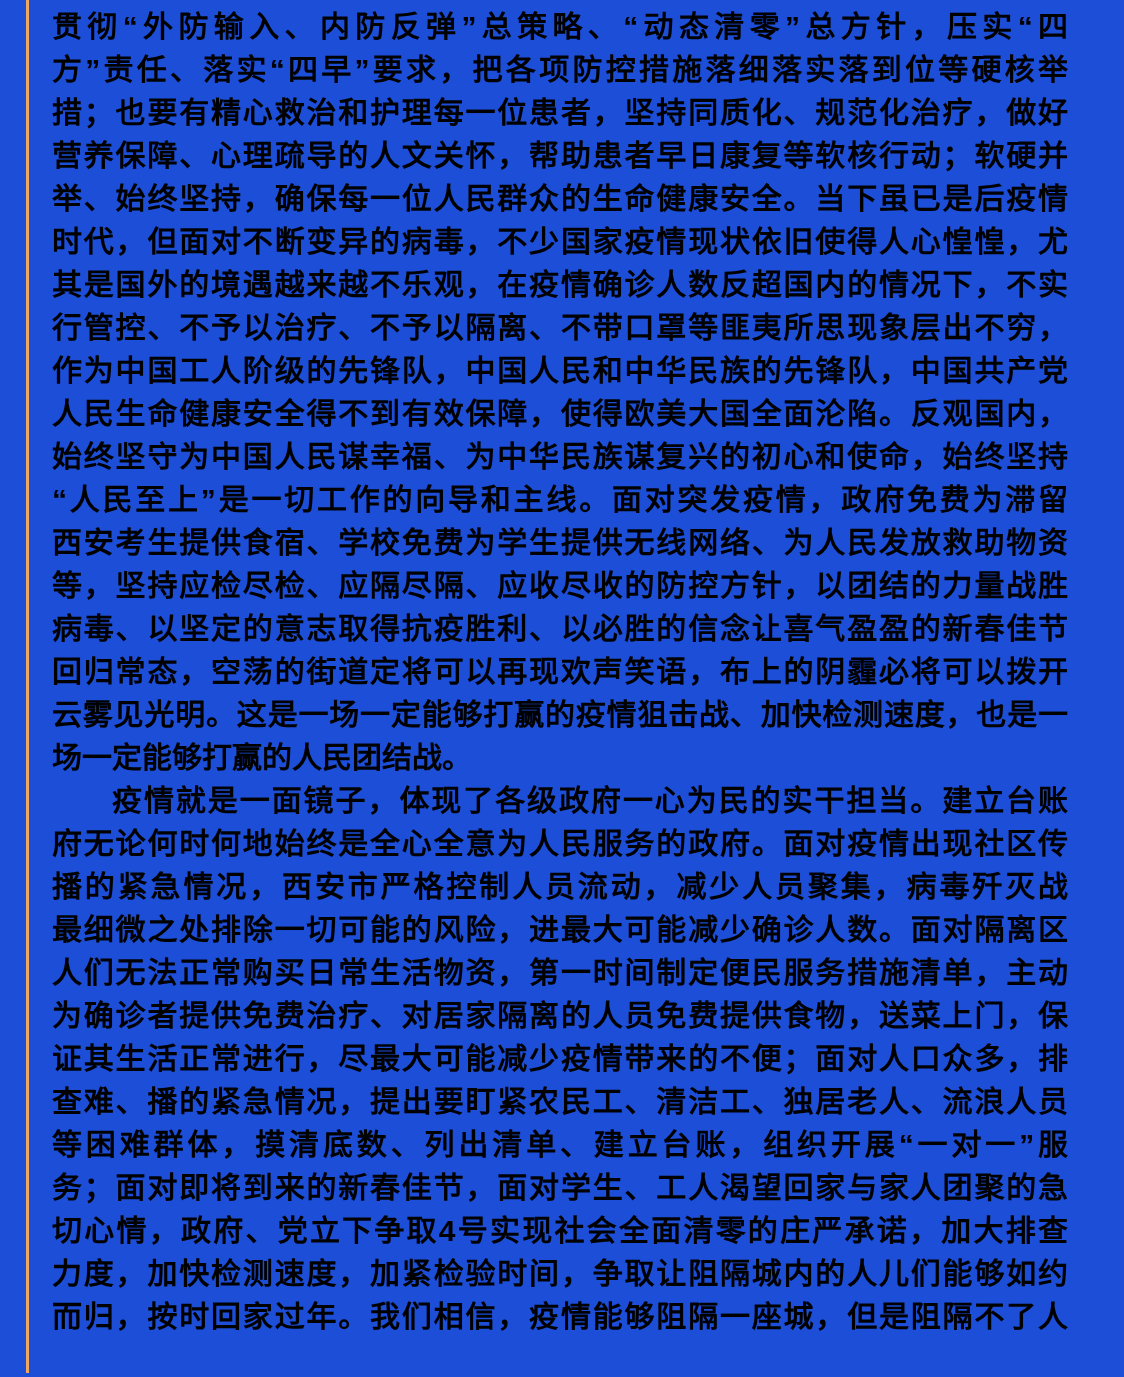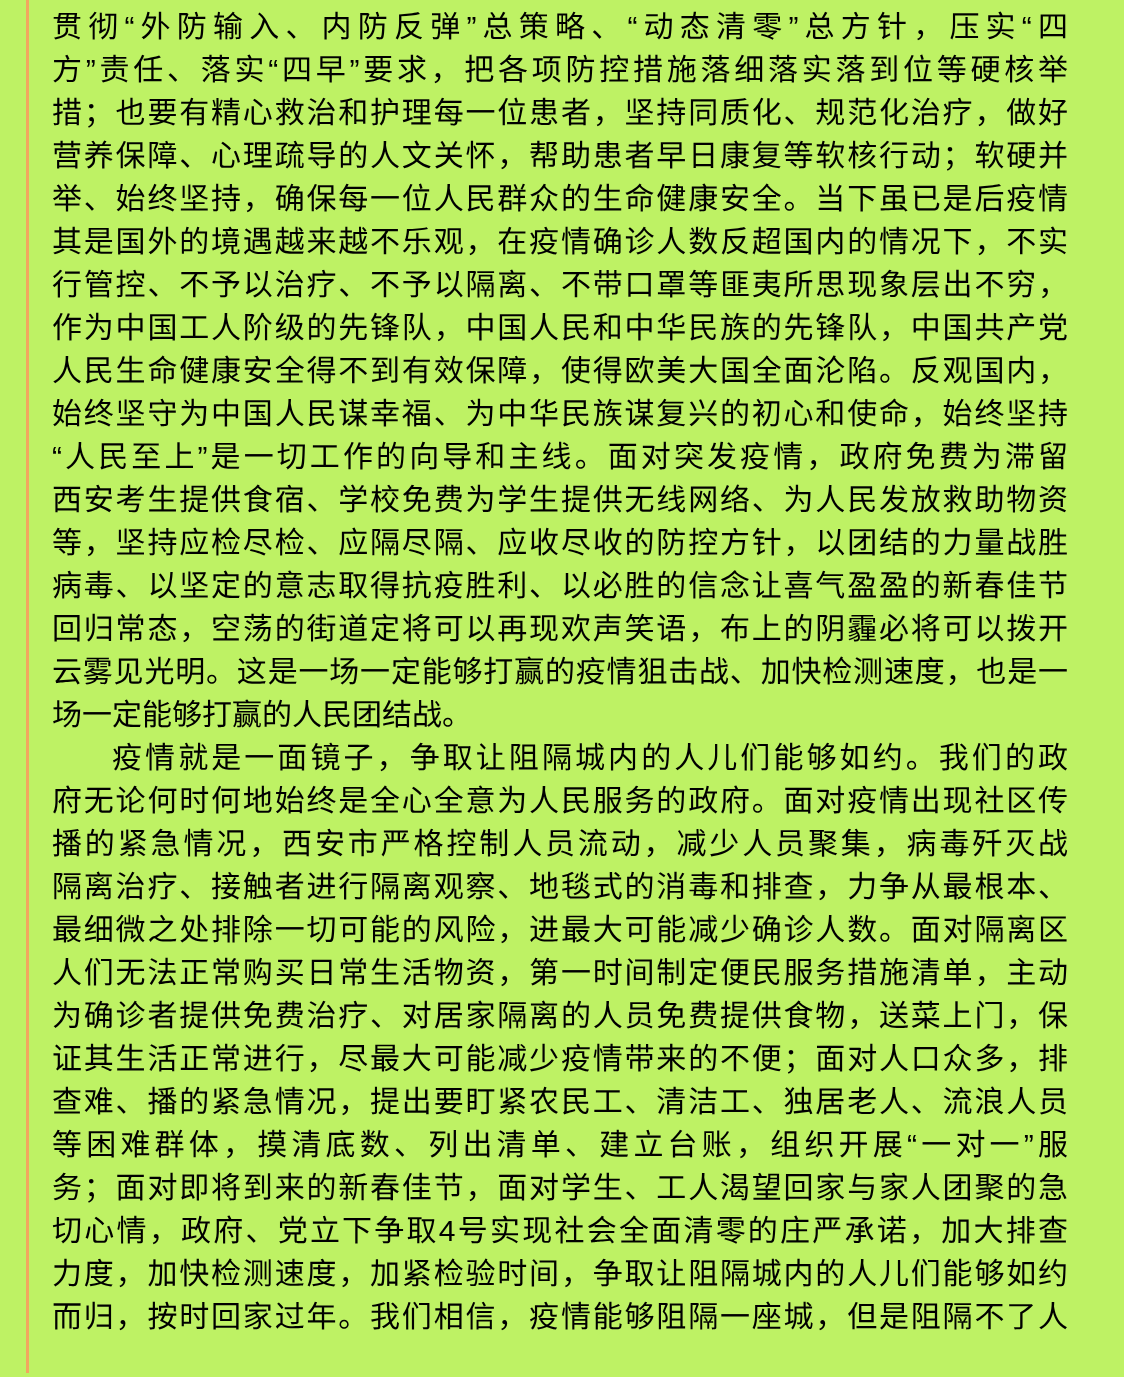--- a/index.html
+++ b/index.html
@@ -10,21 +10,22 @@
   body {
     width: 1124px;
     height: 1377px;
     position: relative;
     overflow: hidden;
     font-family: "Liberation Sans", sans-serif;
   }
   .page {
     position: absolute;
     inset: 0;
-    background: #bef264;
+    background: #1d4ed8;
+    font-weight: bold;
   }
   .page-border-line {
     position: absolute;
     left: 26px;
     top: 0;
     width: 3px;
     height: 1373px;
     background: #f1a75f;
   }
   .doc {
@@ -56,36 +57,36 @@
 
 <div class="page">
   <div class="page-border-line"></div>
 
   <div class="doc">
     <div class="line">贯彻“外防输入、内防反弹”总策略、“动态清零”总方针，压实“四</div>
     <div class="line">方”责任、落实“四早”要求，把各项防控措施落细落实落到位等硬核举</div>
     <div class="line">措；也要有精心救治和护理每一位患者，坚持同质化、规范化治疗，做好</div>
     <div class="line">营养保障、心理疏导的人文关怀，帮助患者早日康复等软核行动；软硬并</div>
     <div class="line">举、始终坚持，确保每一位人民群众的生命健康安全。当下虽已是后疫情</div>
+    <div class="line">时代，但面对不断变异的病毒，不少国家疫情现状依旧使得人心惶惶，尤</div>
     <div class="line">其是国外的境遇越来越不乐观，在疫情确诊人数反超国内的情况下，不实</div>
     <div class="line">行管控、不予以治疗、不予以隔离、不带口罩等匪夷所思现象层出不穷，</div>
     <div class="line">作为中国工人阶级的先锋队，中国人民和中华民族的先锋队，中国共产党</div>
     <div class="line">人民生命健康安全得不到有效保障，使得欧美大国全面沦陷。反观国内，</div>
     <div class="line">始终坚守为中国人民谋幸福、为中华民族谋复兴的初心和使命，始终坚持</div>
     <div class="line">“人民至上”是一切工作的向导和主线。面对突发疫情，政府免费为滞留</div>
     <div class="line">西安考生提供食宿、学校免费为学生提供无线网络、为人民发放救助物资</div>
     <div class="line">等，坚持应检尽检、应隔尽隔、应收尽收的防控方针，以团结的力量战胜</div>
     <div class="line">病毒、以坚定的意志取得抗疫胜利、以必胜的信念让喜气盈盈的新春佳节</div>
     <div class="line">回归常态，空荡的街道定将可以再现欢声笑语，布上的阴霾必将可以拨开</div>
     <div class="line">云雾见光明。这是一场一定能够打赢的疫情狙击战、加快检测速度，也是一</div>
     <div class="line para-end">场一定能够打赢的人民团结战。</div>
-    <div class="line indent">疫情就是一面镜子，争取让阻隔城内的人儿们能够如约。我们的政</div>
+    <div class="line indent">疫情就是一面镜子，体现了各级政府一心为民的实干担当。建立台账</div>
     <div class="line">府无论何时何地始终是全心全意为人民服务的政府。面对疫情出现社区传</div>
     <div class="line">播的紧急情况，西安市严格控制人员流动，减少人员聚集，病毒歼灭战</div>
-    <div class="line">隔离治疗、接触者进行隔离观察、地毯式的消毒和排查，力争从最根本、</div>
     <div class="line">最细微之处排除一切可能的风险，进最大可能减少确诊人数。面对隔离区</div>
     <div class="line">人们无法正常购买日常生活物资，第一时间制定便民服务措施清单，主动</div>
     <div class="line">为确诊者提供免费治疗、对居家隔离的人员免费提供食物，送菜上门，保</div>
     <div class="line">证其生活正常进行，尽最大可能减少疫情带来的不便；面对人口众多，排</div>
     <div class="line">查难、播的紧急情况，提出要盯紧农民工、清洁工、独居老人、流浪人员</div>
     <div class="line">等困难群体，摸清底数、列出清单、建立台账，组织开展“一对一”服</div>
     <div class="line">务；面对即将到来的新春佳节，面对学生、工人渴望回家与家人团聚的急</div>
     <div class="line">切心情，政府、党立下争取4号实现社会全面清零的庄严承诺，加大排查</div>
     <div class="line">力度，加快检测速度，加紧检验时间，争取让阻隔城内的人儿们能够如约</div>
     <div class="line">而归，按时回家过年。我们相信，疫情能够阻隔一座城，但是阻隔不了人</div>

